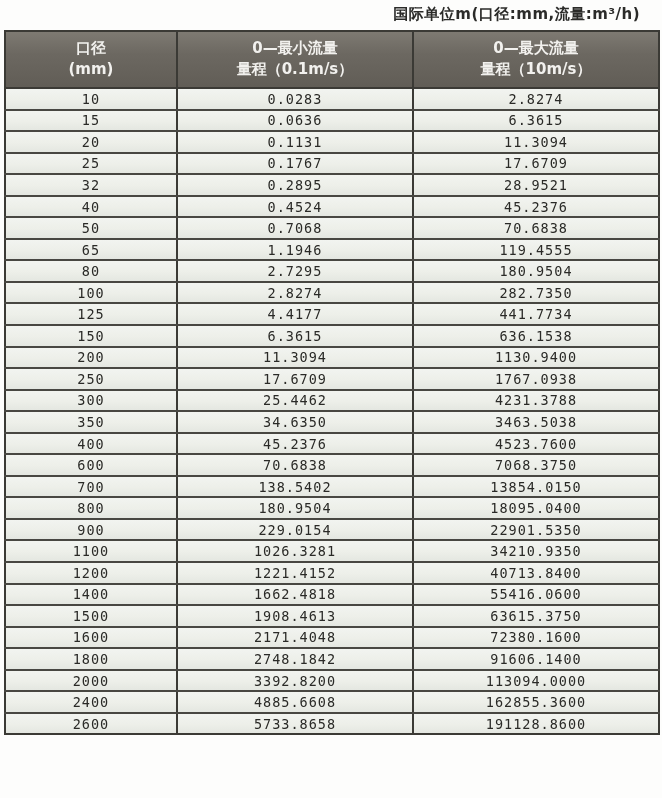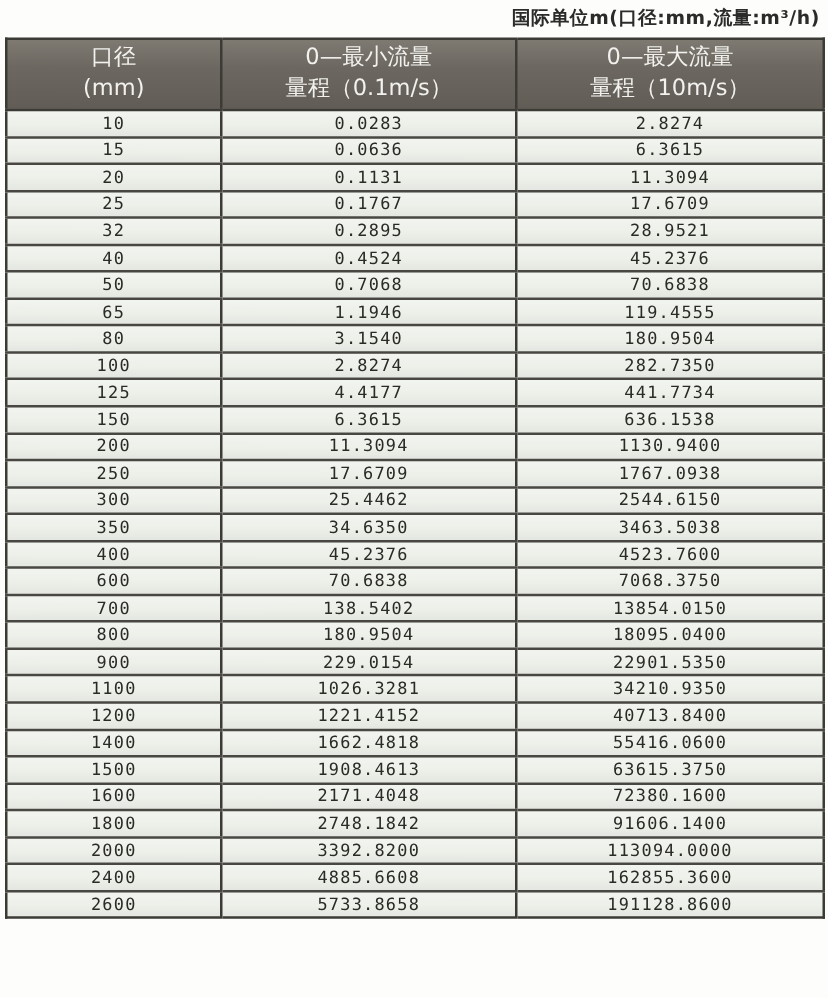--- a/index.html
+++ b/index.html
@@ -6,21 +6,21 @@
     margin: 0;
     padding: 0;
     background: #fdfdfc;
     width: 662px;
     height: 798px;
     overflow: hidden;
     font-family: "DejaVu Sans", "Liberation Sans", sans-serif;
   }
   .page-title {
     height: 25px;
-    padding: 5px 6px 0 0;
+    padding: 5px 22px 0 0;
     text-align: right;
     font-size: 15px;
     font-weight: bold;
     color: #2b2b29;
     letter-spacing: 0.5px;
     box-sizing: content-box;
   }
   table.flow-table {
     border-collapse: collapse;
     table-layout: fixed;
@@ -28,22 +28,22 @@
     margin-left: 4px;
     border: 2px solid #3b3a35;
   }
   col.c1 { width: 172px; }
   col.c2 { width: 236px; }
   col.c3 { width: 246px; }
   thead th {
     height: 49px;
     background: linear-gradient(180deg, #7e7a72 0%, #6c6861 40%, #615d56 100%);
     color: #f2f1ee;
-    font-size: 18px;
-    font-weight: normal;
+    font-size: 15px;
+    font-weight: bold;
     line-height: 1.35;
     text-align: center;
     vertical-align: middle;
     border-left: 2px solid #3b3a35;
     border-bottom: 2px solid #3b3a35;
     padding: 2px 0 4px 0;
   }
   thead th:first-child { border-left: none; }
   tbody td {
     height: 19.55px;
@@ -125,21 +125,21 @@
         <td>0.7068</td>
         <td>70.6838</td>
       </tr>
       <tr>
         <td>65</td>
         <td>1.1946</td>
         <td>119.4555</td>
       </tr>
       <tr>
         <td>80</td>
-        <td>3.1540</td>
+        <td>2.7295</td>
         <td>180.9504</td>
       </tr>
       <tr>
         <td>100</td>
         <td>2.8274</td>
         <td>282.7350</td>
       </tr>
       <tr>
         <td>125</td>
         <td>4.4177</td>
@@ -156,21 +156,21 @@
         <td>1130.9400</td>
       </tr>
       <tr>
         <td>250</td>
         <td>17.6709</td>
         <td>1767.0938</td>
       </tr>
       <tr>
         <td>300</td>
         <td>25.4462</td>
-        <td>2544.6150</td>
+        <td>4231.3788</td>
       </tr>
       <tr>
         <td>350</td>
         <td>34.6350</td>
         <td>3463.5038</td>
       </tr>
       <tr>
         <td>400</td>
         <td>45.2376</td>
         <td>4523.7600</td>

